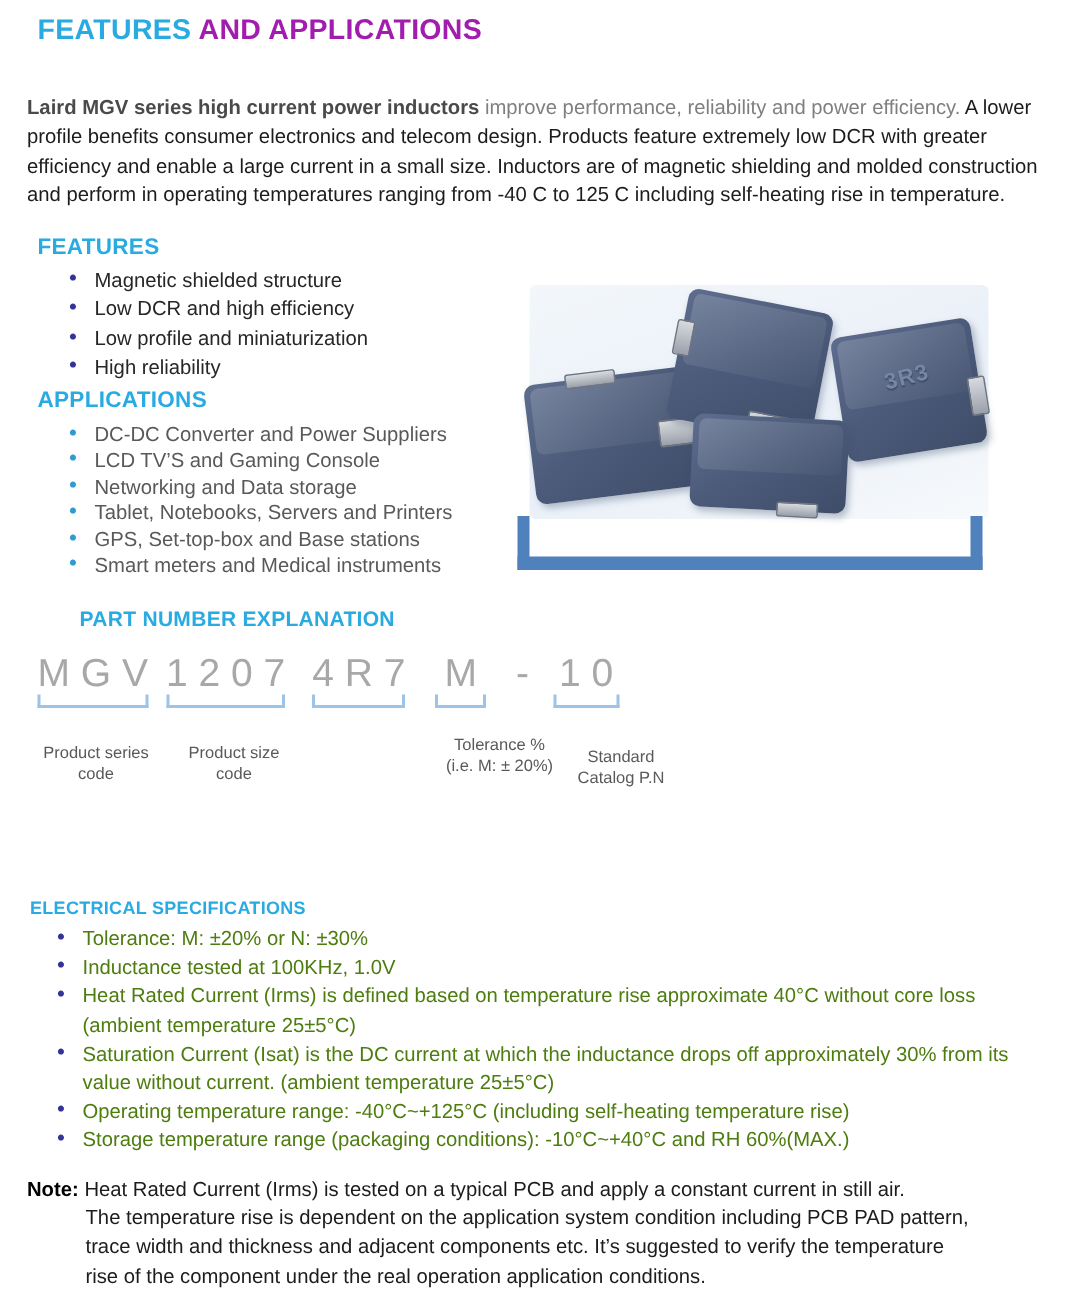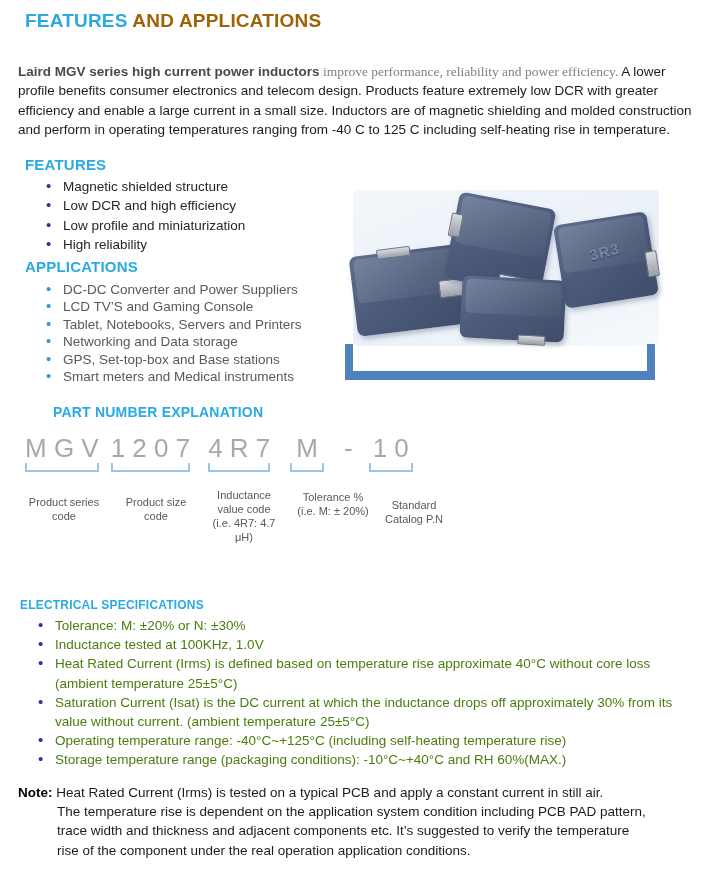--- a/index.html
+++ b/index.html
@@ -2,26 +2,26 @@
 <html><head>
 <meta charset="utf-8">
 <style>
   * { margin:0; padding:0; box-sizing:border-box; }
   body { background:#ffffff; font-family:"Liberation Sans", sans-serif; }
   .page { position:relative; width:711px; height:870px; background:#fff; overflow:hidden; }
 
   
   .title { position:absolute; left:25px; top:10px; font-size:19px; font-weight:bold; letter-spacing:0.2px; }
   .title .accent { color:#29ABE2; }
-  .title .rest { color:#a16207; }
+  .title .rest { color:#a21caf; }
 
   
   .intro { position:absolute; left:18px; top:62px; width:676px; font-size:13.5px; line-height:19.4px; color:#1c1c1c; }
   .intro .lead-bold { font-weight:bold; color:#4a4a4a; }
-  .intro .lead-gray { color:#7f7f7f;font-family:Liberation Serif, serif; }
+  .intro .lead-gray { color:#7f7f7f; }
 
   
   .sec-head { font-size:15px; font-weight:bold; color:#29ABE2; letter-spacing:0.2px; }
   .sec-head.small { font-size:12px; }
 
   
   ul.bullets { list-style:none; }
   ul.bullets li { position:relative; padding-left:38px; font-size:13.5px; color:#262626; }
   ul.bullets li::before { content:"\2022"; position:absolute; left:21px; top:-1px; font-size:15px; }
   .features-block { position:absolute; left:25px; top:156px; width:360px; }
@@ -97,22 +97,22 @@
       <li>Low profile and miniaturization</li>
       <li>High reliability</li>
     </ul>
   </div>
 
   <div class="applications-block">
     <div class="sec-head">APPLICATIONS</div>
     <ul class="bullets">
       <li>DC-DC Converter and Power Suppliers</li>
       <li>LCD TV’S and Gaming Console</li>
+      <li>Networking and Data storage</li>
       <li>Tablet, Notebooks, Servers and Printers</li>
-      <li>Networking and Data storage</li>
       <li>GPS, Set-top-box and Base stations</li>
       <li>Smart meters and Medical instruments</li>
     </ul>
   </div>
 
   <div class="photo-wrap">
     <div class="photo-bg"></div>
 
     <div class="chip" style="left:10px; top:60px; width:116px; height:80px; transform:rotate(-7deg);">
       <div class="top-face"></div>
@@ -164,24 +164,20 @@
     <div class="pn-seg">
       <span class="pn-text" style="padding:0 4px;">1 0</span>
       <div class="pn-bracket"></div>
     </div>
   </div>
 
   <div class="pn-label" style="left:64px; top:495px;">Product series
 code</div>
   <div class="pn-label" style="left:156px; top:495px;">Product size
 code</div>
-  <div class="pn-label" style="left:244px; top:488px;">Inductance
-value code
-(i.e. 4R7: 4.7
-μH)</div>
   <div class="pn-label" style="left:333px; top:490px;">Tolerance %
 (i.e. M: ± 20%)</div>
   <div class="pn-label" style="left:414px; top:498px;">Standard
 Catalog P.N</div>
 
 
   <div class="elec-block">
     <div class="sec-head small">ELECTRICAL SPECIFICATIONS</div>
     <ul class="bullets">
       <li>Tolerance: M: ±20% or N: ±30%</li>

